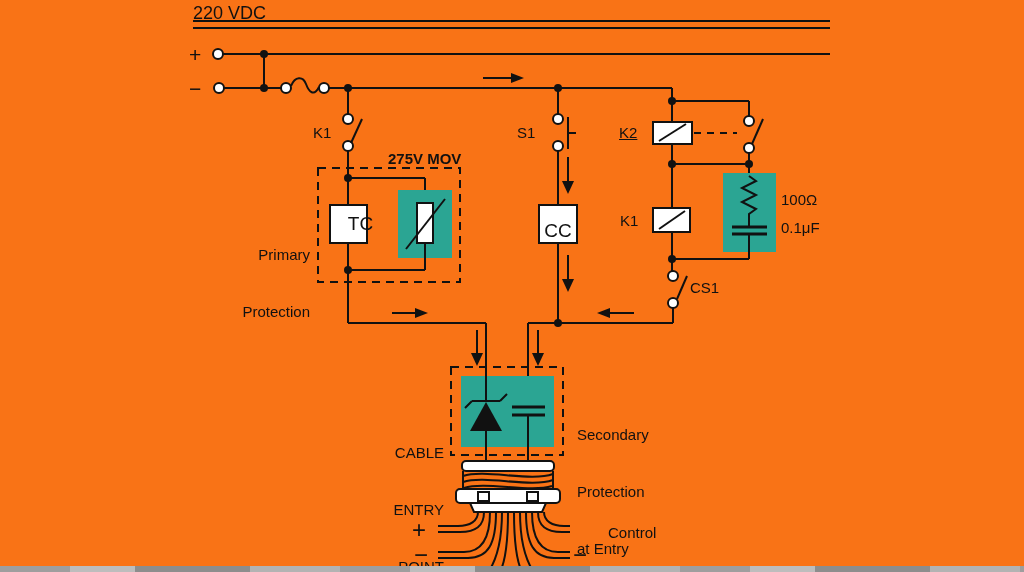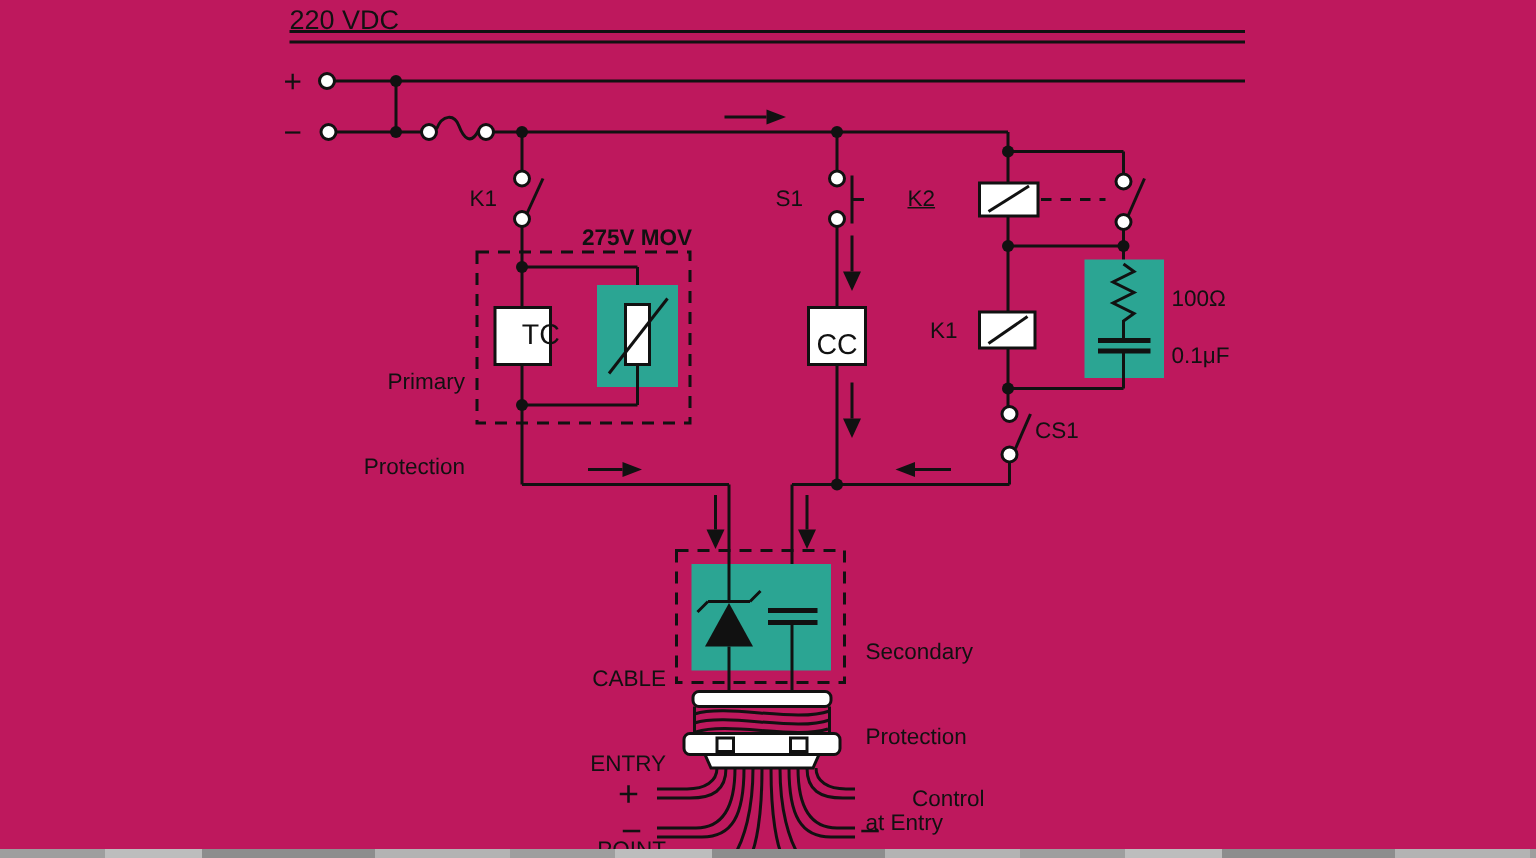--- a/index.html
+++ b/index.html
@@ -1,16 +1,16 @@
 <!DOCTYPE html>
 <html><head>
 <meta charset="utf-8">
 <style>
   html,body{margin:0;padding:0;background:#fff;}
-  #stage{position:relative;width:1024px;height:572px;background:#be185d;overflow:hidden;
+  #stage{position:relative;width:1024px;height:572px;background:#f97316;overflow:hidden;
          font-family:"Liberation Sans",sans-serif;color:#111;}
   #cir{position:absolute;left:0;top:0;}
   .wire{stroke:#111;stroke-width:2;fill:none;}
   .thick{stroke:#111;stroke-width:3.2;fill:none;}
   .dash{stroke:#111;stroke-width:2;fill:none;stroke-dasharray:8 6;}
   .mech{stroke:#111;stroke-width:2;fill:none;stroke-dasharray:7 6;}
   .term{fill:#fff;stroke:#111;stroke-width:2;}
   .box{fill:#fff;stroke:#111;stroke-width:2;}
   .dot{fill:#111;stroke:none;}
   .head{fill:#111;stroke:none;}
@@ -227,24 +227,24 @@
   <div class="lbl fs19" style="left:388px;top:151px;font-weight:bold;">275V MOV</div>
   <div class="lbl fs19 blk" style="left:215px;top:207px;width:95px;text-align:right;">
     <div>Primary</div>
     <div>Protection</div>
   </div>
   <div class="boxlbl" style="left:330px;top:205px;width:37px;height:38px;padding-left:12px;">TC</div>
 
   <div class="lbl fs19" style="left:517px;top:125px;">S1</div>
   <div class="boxlbl" style="left:539px;top:205px;width:38px;height:52px;border-radius:13px;">CC</div>
 
-  <div class="lbl fs19" style="left:605px;top:125px;text-decoration:underline;">K2</div>
+  <div class="lbl fs19" style="left:619px;top:125px;text-decoration:underline;">K2</div>
   <div class="lbl fs19" style="left:620px;top:213px;">K1</div>
   <div class="lbl fs19" style="left:781px;top:192px;">100Ω</div>
-  <div class="lbl fs19" style="left:781px;top:230px;">0.1μF</div>
+  <div class="lbl fs19" style="left:781px;top:220px;">0.1μF</div>
   <div class="lbl fs19" style="left:690px;top:280px;">CS1</div>
 
   <div class="lbl fs19 blk" style="left:356px;top:405px;width:88px;text-align:right;">
     <div>CABLE</div>
     <div>ENTRY</div>
     <div>POINT</div>
   </div>
   <div class="lbl fs19 blk" style="left:577px;top:387px;">
     <div>Secondary</div>
     <div>Protection</div>

